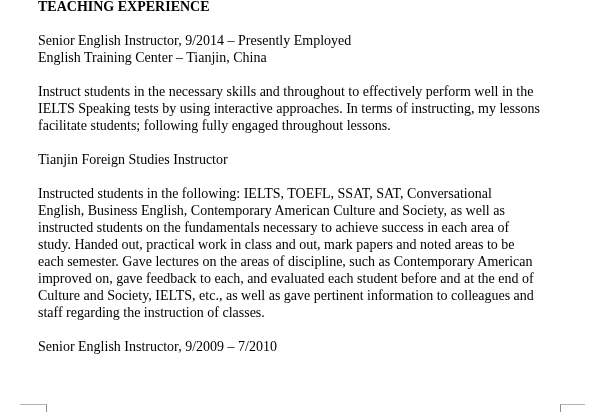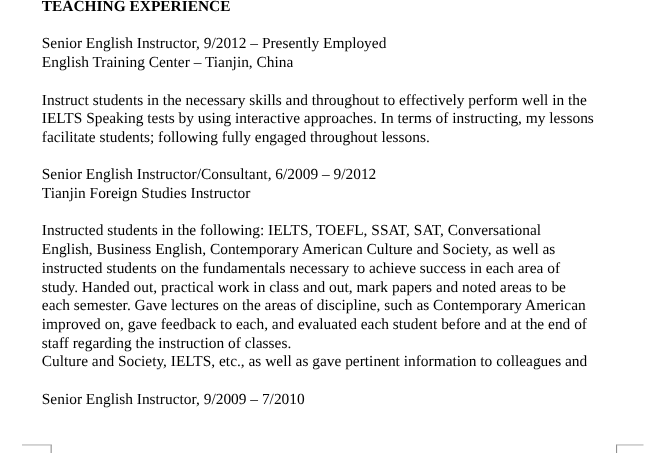--- a/index.html
+++ b/index.html
@@ -53,39 +53,38 @@
   }
 </style>
 </head>
 <body>
 
 <div class="doc">
 
   <div class="line heading">TEACHING EXPERIENCE</div>
   <div class="spacer"></div>
 
-  <div class="line">Senior English Instructor, 9/2012 – Presently Employed</div>
+  <div class="line">Senior English Instructor, 9/2014 – Presently Employed</div>
   <div class="line">English Training Center – Tianjin, China</div>
   <div class="spacer"></div>
   <div class="line">Instruct students in the necessary skills and throughout to effectively perform well in the</div>
   <div class="line">IELTS Speaking tests by using interactive approaches. In terms of instructing, my lessons</div>
   <div class="line">facilitate students; following fully engaged throughout lessons.</div>
   <div class="spacer"></div>
 
-  <div class="line">Senior English Instructor/Consultant, 6/2009 – 9/2012</div>
   <div class="line">Tianjin Foreign Studies Instructor</div>
   <div class="spacer"></div>
   <div class="line">Instructed students in the following: IELTS, TOEFL, SSAT, SAT, Conversational</div>
   <div class="line">English, Business English, Contemporary American Culture and Society, as well as</div>
   <div class="line">instructed students on the fundamentals necessary to achieve success in each area of</div>
   <div class="line">study. Handed out, practical work in class and out, mark papers and noted areas to be</div>
   <div class="line">each semester. Gave lectures on the areas of discipline, such as Contemporary American</div>
   <div class="line">improved on, gave feedback to each, and evaluated each student before and at the end of</div>
+  <div class="line">Culture and Society, IELTS, etc., as well as gave pertinent information to colleagues and</div>
   <div class="line">staff regarding the instruction of classes.</div>
-  <div class="line">Culture and Society, IELTS, etc., as well as gave pertinent information to colleagues and</div>
   <div class="spacer"></div>
 
   <div class="line">Senior English Instructor, 9/2009 – 7/2010</div>
 
 </div>
 
 <div class="mark mark-left"></div>
 <div class="mark mark-right"></div>
 
 </body></html>

